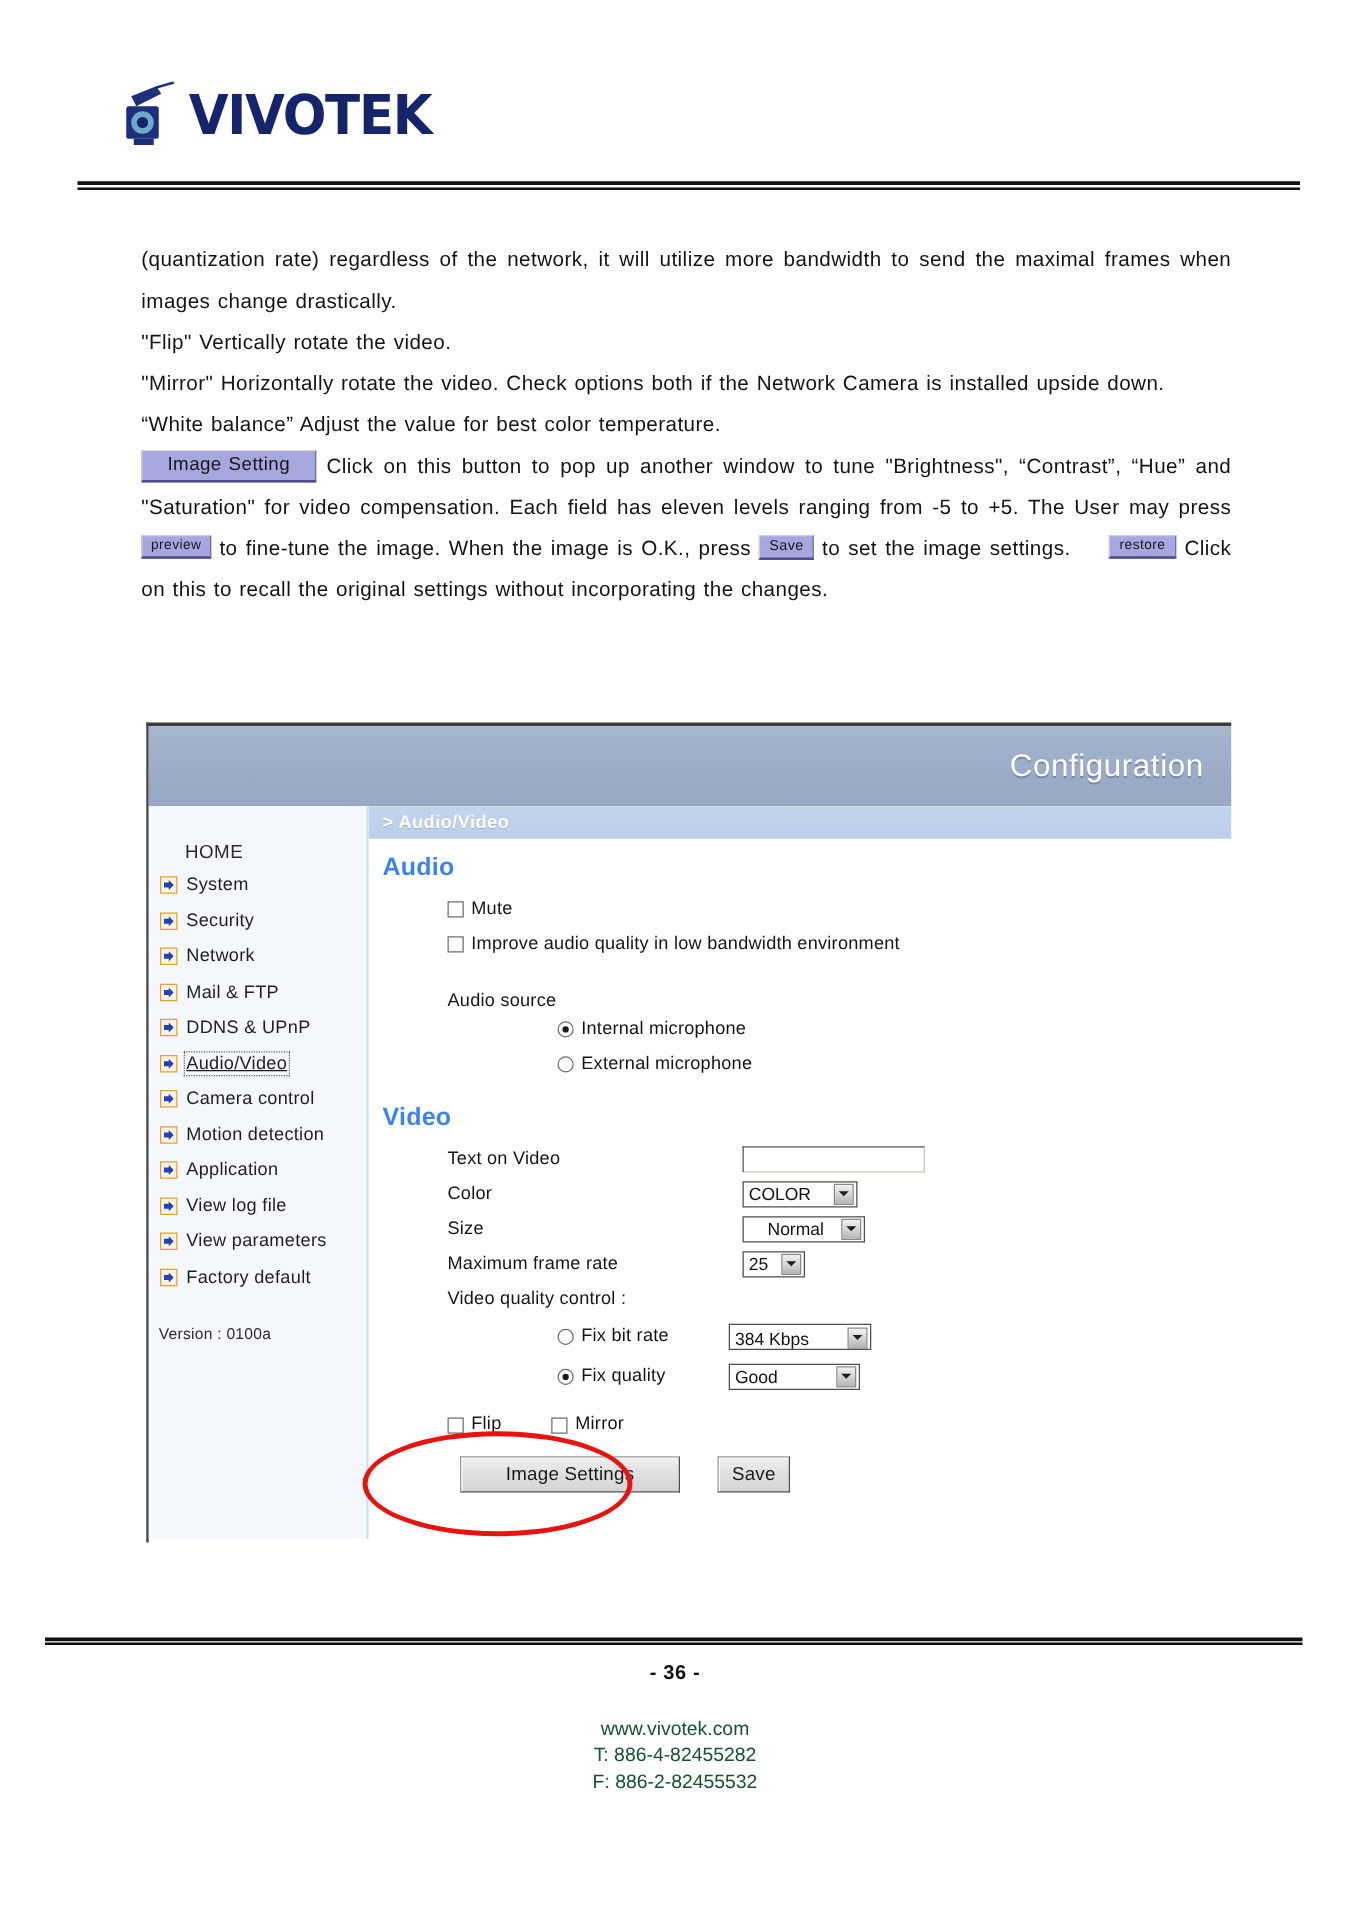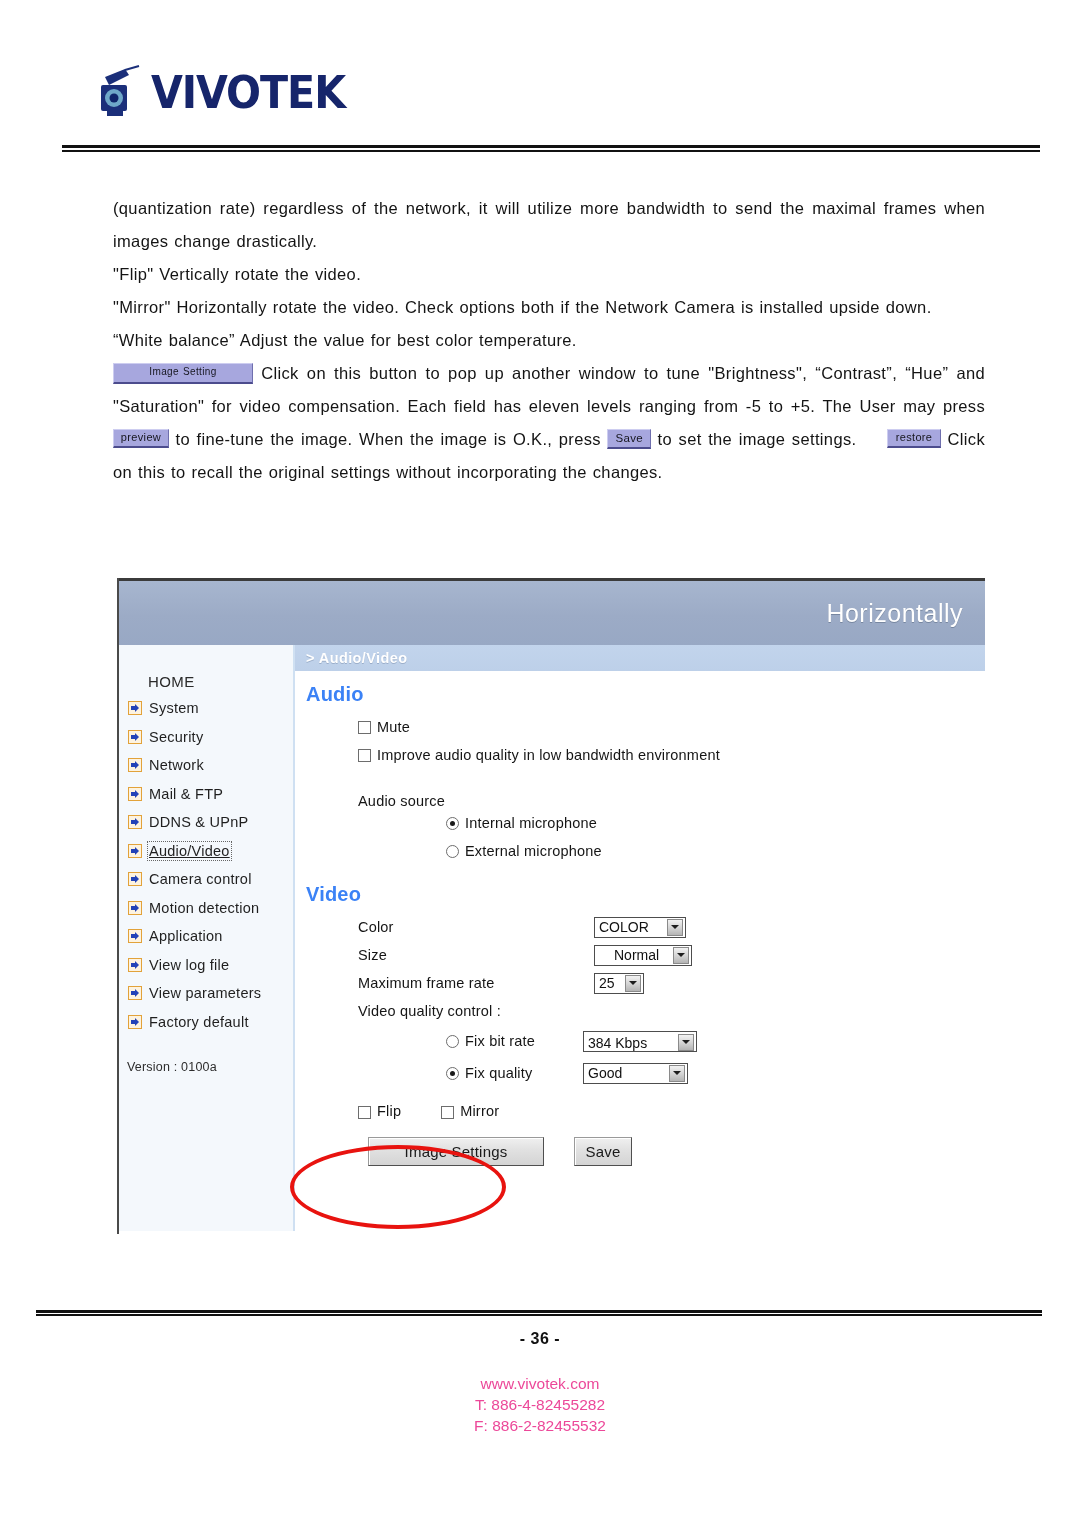--- a/index.html
+++ b/index.html
@@ -86,21 +86,21 @@
     color: #16161f;
     font-family: "Liberation Sans", sans-serif;
     text-align: center;
     vertical-align: middle;
     line-height: 1.05;
     box-sizing: border-box;
     position: relative;
     top: -1px;
   }
   .inline-btn.image-setting {
-    font-size: 10px;
+    font-size: 15px;
     padding: 3px 7px 4px;
     min-width: 140px;
   }
   .inline-btn.preview {
     font-size: 11px;
     padding: 2px 6px 3px;
     min-width: 56px;
     top: -2px;
   }
   .inline-btn.save {
@@ -417,21 +417,21 @@
     letter-spacing: 0.5px;
   }
   .footer-contact {
     position: absolute;
     top: 1373px;
     left: 0;
     width: 1080px;
     text-align: center;
     font-size: 15.5px;
     line-height: 21px;
-    color: #ec4899;
+    color: #14532d;
   }
   .footer-contact div { white-space: nowrap; }
 </style>
 </head>
 <body>
 
 <div class="page-header">
   <div class="logo-wrap">
     <span class="logo-mark">
       <svg width="52" height="56" viewBox="0 0 52 56" xmlns="http://www.w3.org/2000/svg">
@@ -454,21 +454,21 @@
   <p class="para-justify">"Mirror" Horizontally rotate the video. Check options both if the Network Camera is installed upside down.</p>
   <p>“White balance” Adjust the value for best color temperature.</p>
   <p class="para-justify"><span class="inline-btn image-setting">Image Setting</span> <span>Click on this button to pop up another window to tune "Brightness", “Contrast”, “Hue” and "Saturation" for video compensation. Each field has eleven levels ranging from -5 to +5. The User may press</span> <span class="inline-btn preview">preview</span> <span>to fine-tune the image. When the image is O.K., press</span> <span class="inline-btn save">Save</span> <span>to set the image settings.</span> <span class="inline-btn restore">restore</span> <span>Click on this to recall the original settings without incorporating the changes.</span></p>
 </div>
 
 <div class="shot">
   <div class="shot-top-edge"></div>
   <div class="shot-left-edge"></div>
 
   <div class="title-bar">
-    <span class="app-title">Horizontally</span>
+    <span class="app-title">Configuration</span>
   </div>
 
   <div class="shot-body">
 
     <div class="sidebar">
       <div class="side-home">HOME</div>
 
       <div class="side-item">
         <span class="side-ico">
             <svg width="8" height="8" viewBox="0 0 8 8">
@@ -594,20 +594,24 @@
           <span class="rb on"></span>
           <span class="ctl-label">Internal microphone</span>
         </div>
         <div class="row indent-3">
           <span class="rb"></span>
           <span class="ctl-label">External microphone</span>
         </div>
 
         <div class="group-title" style="margin-top:18px;">Video</div>
 
+        <div class="row indent-2">
+          <span class="field-label">Text on Video</span>
+          <input class="text-input" type="text" value="" style="">
+        </div>
 
         <div class="row indent-2">
           <span class="field-label">Color</span>
           <span class="select sel-color">
             <span>COLOR</span>
             <span class="arrow-btn">
                 <span class="caret"></span>
               </span>
           </span>
         </div>

